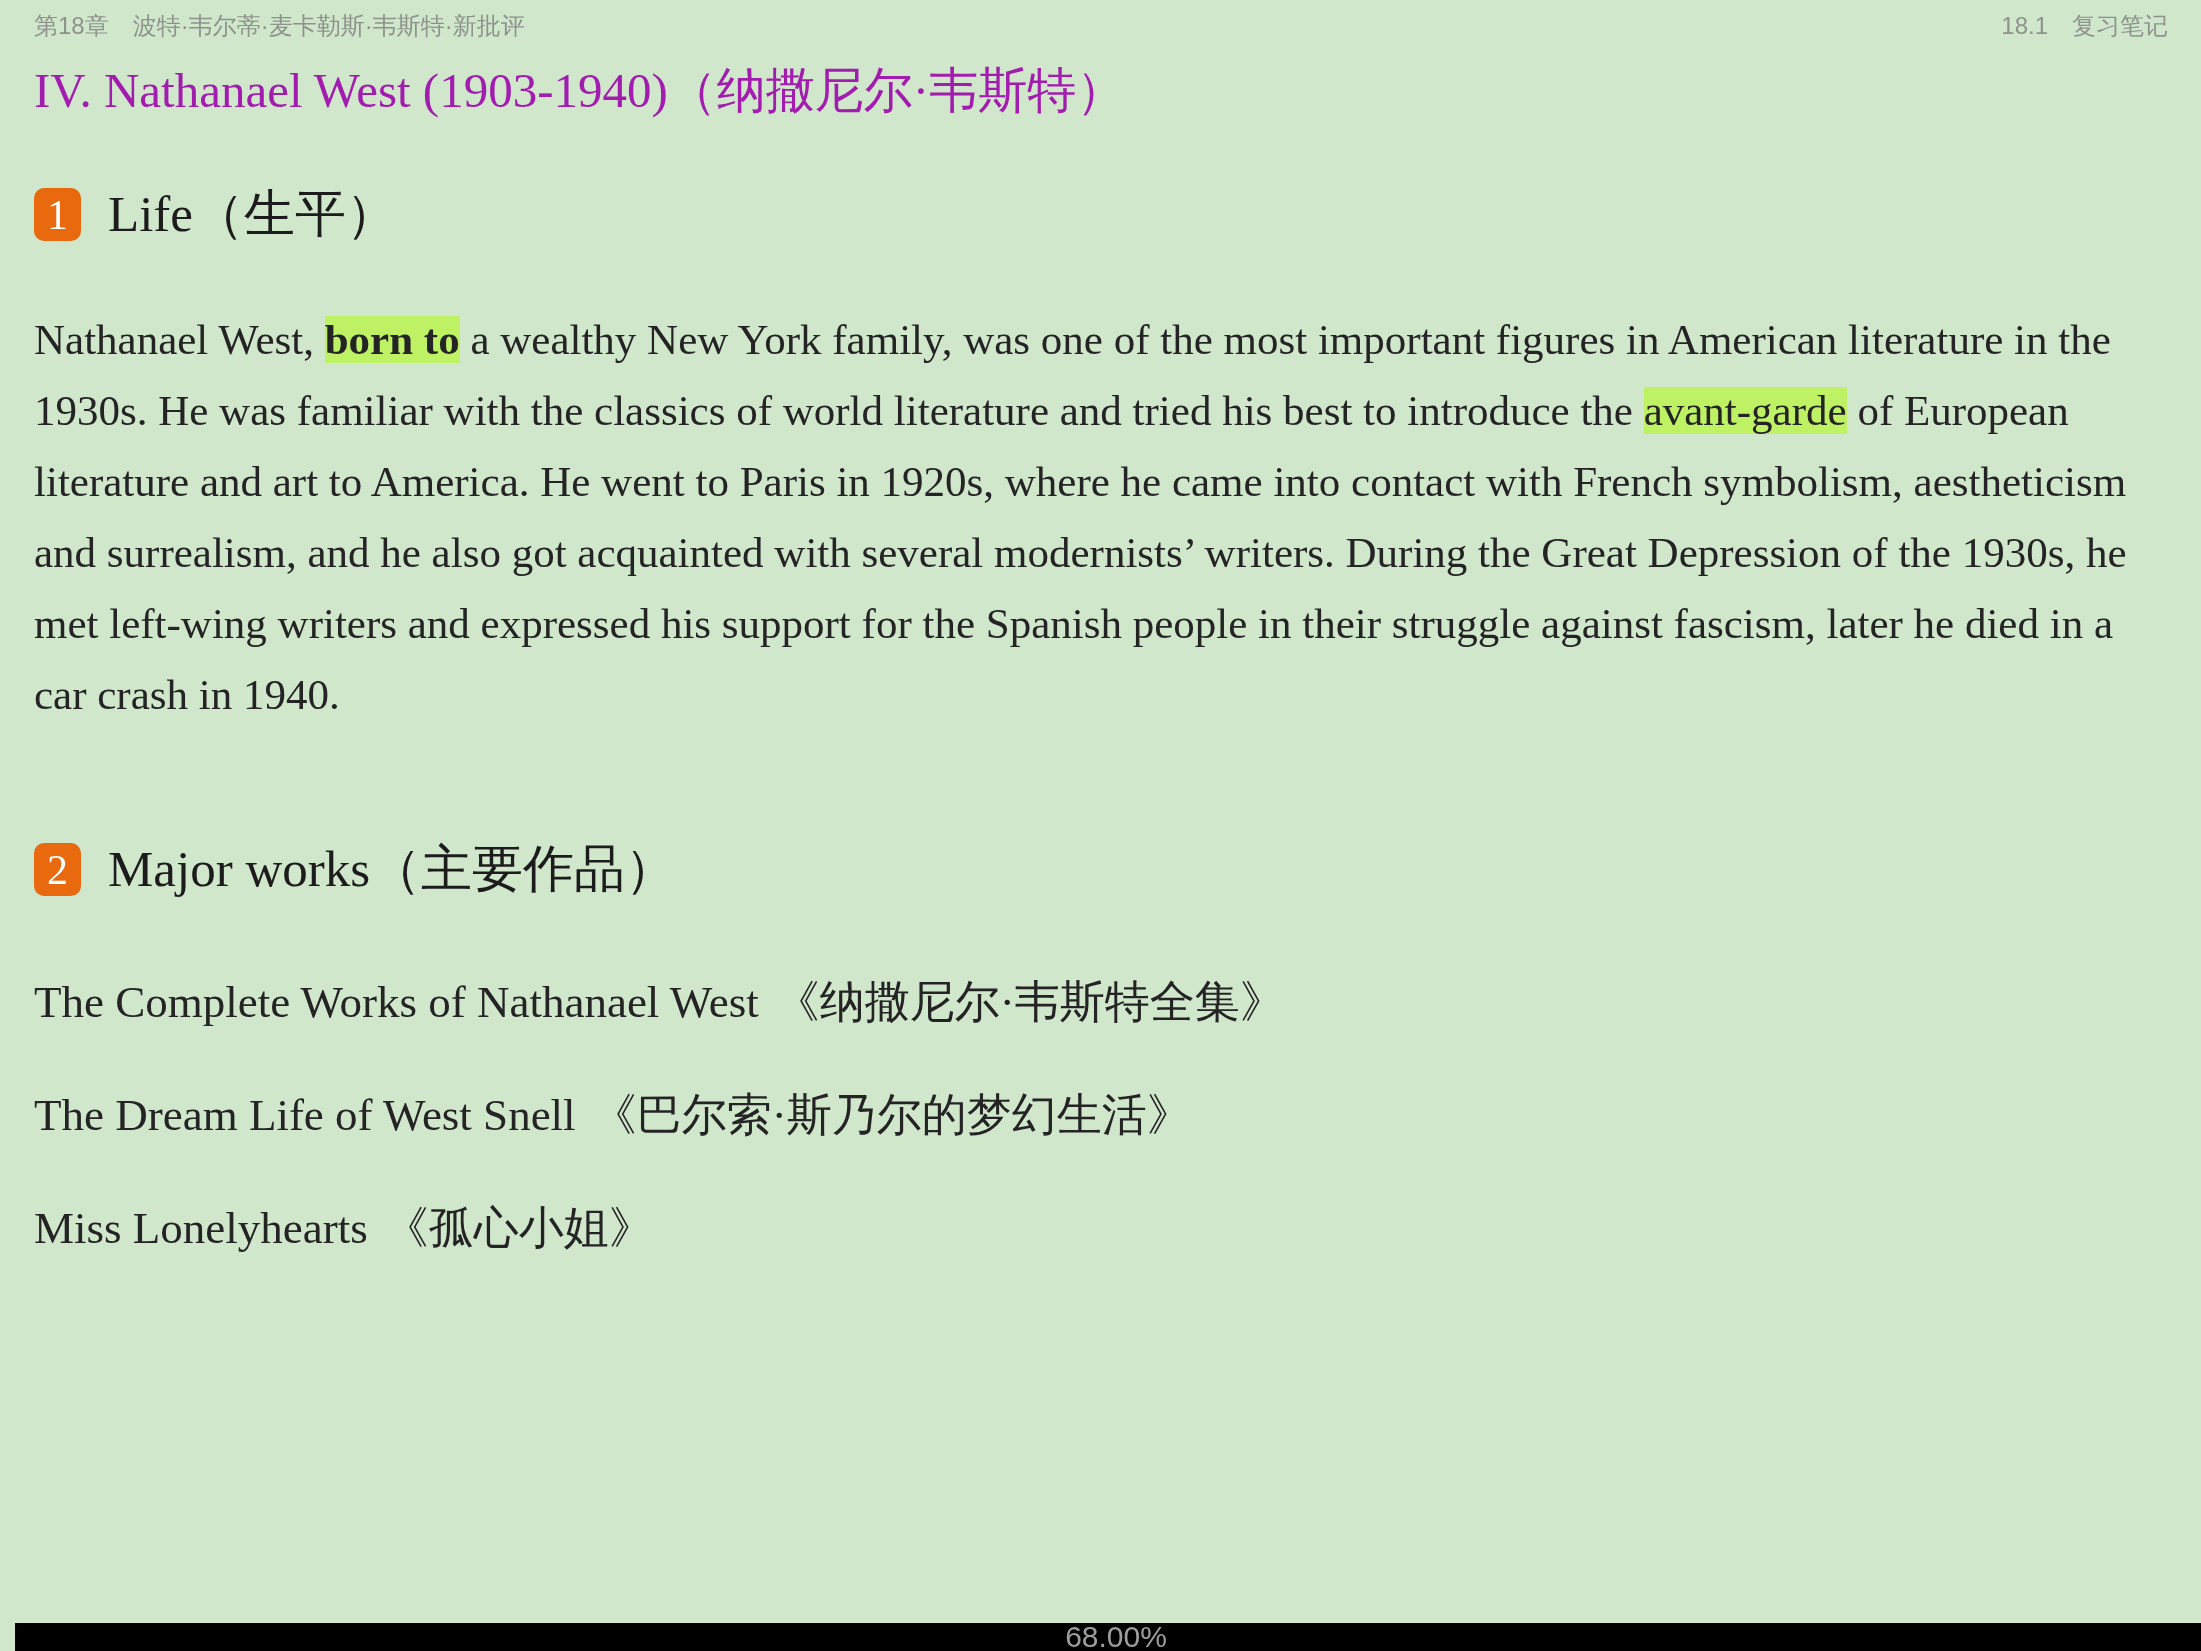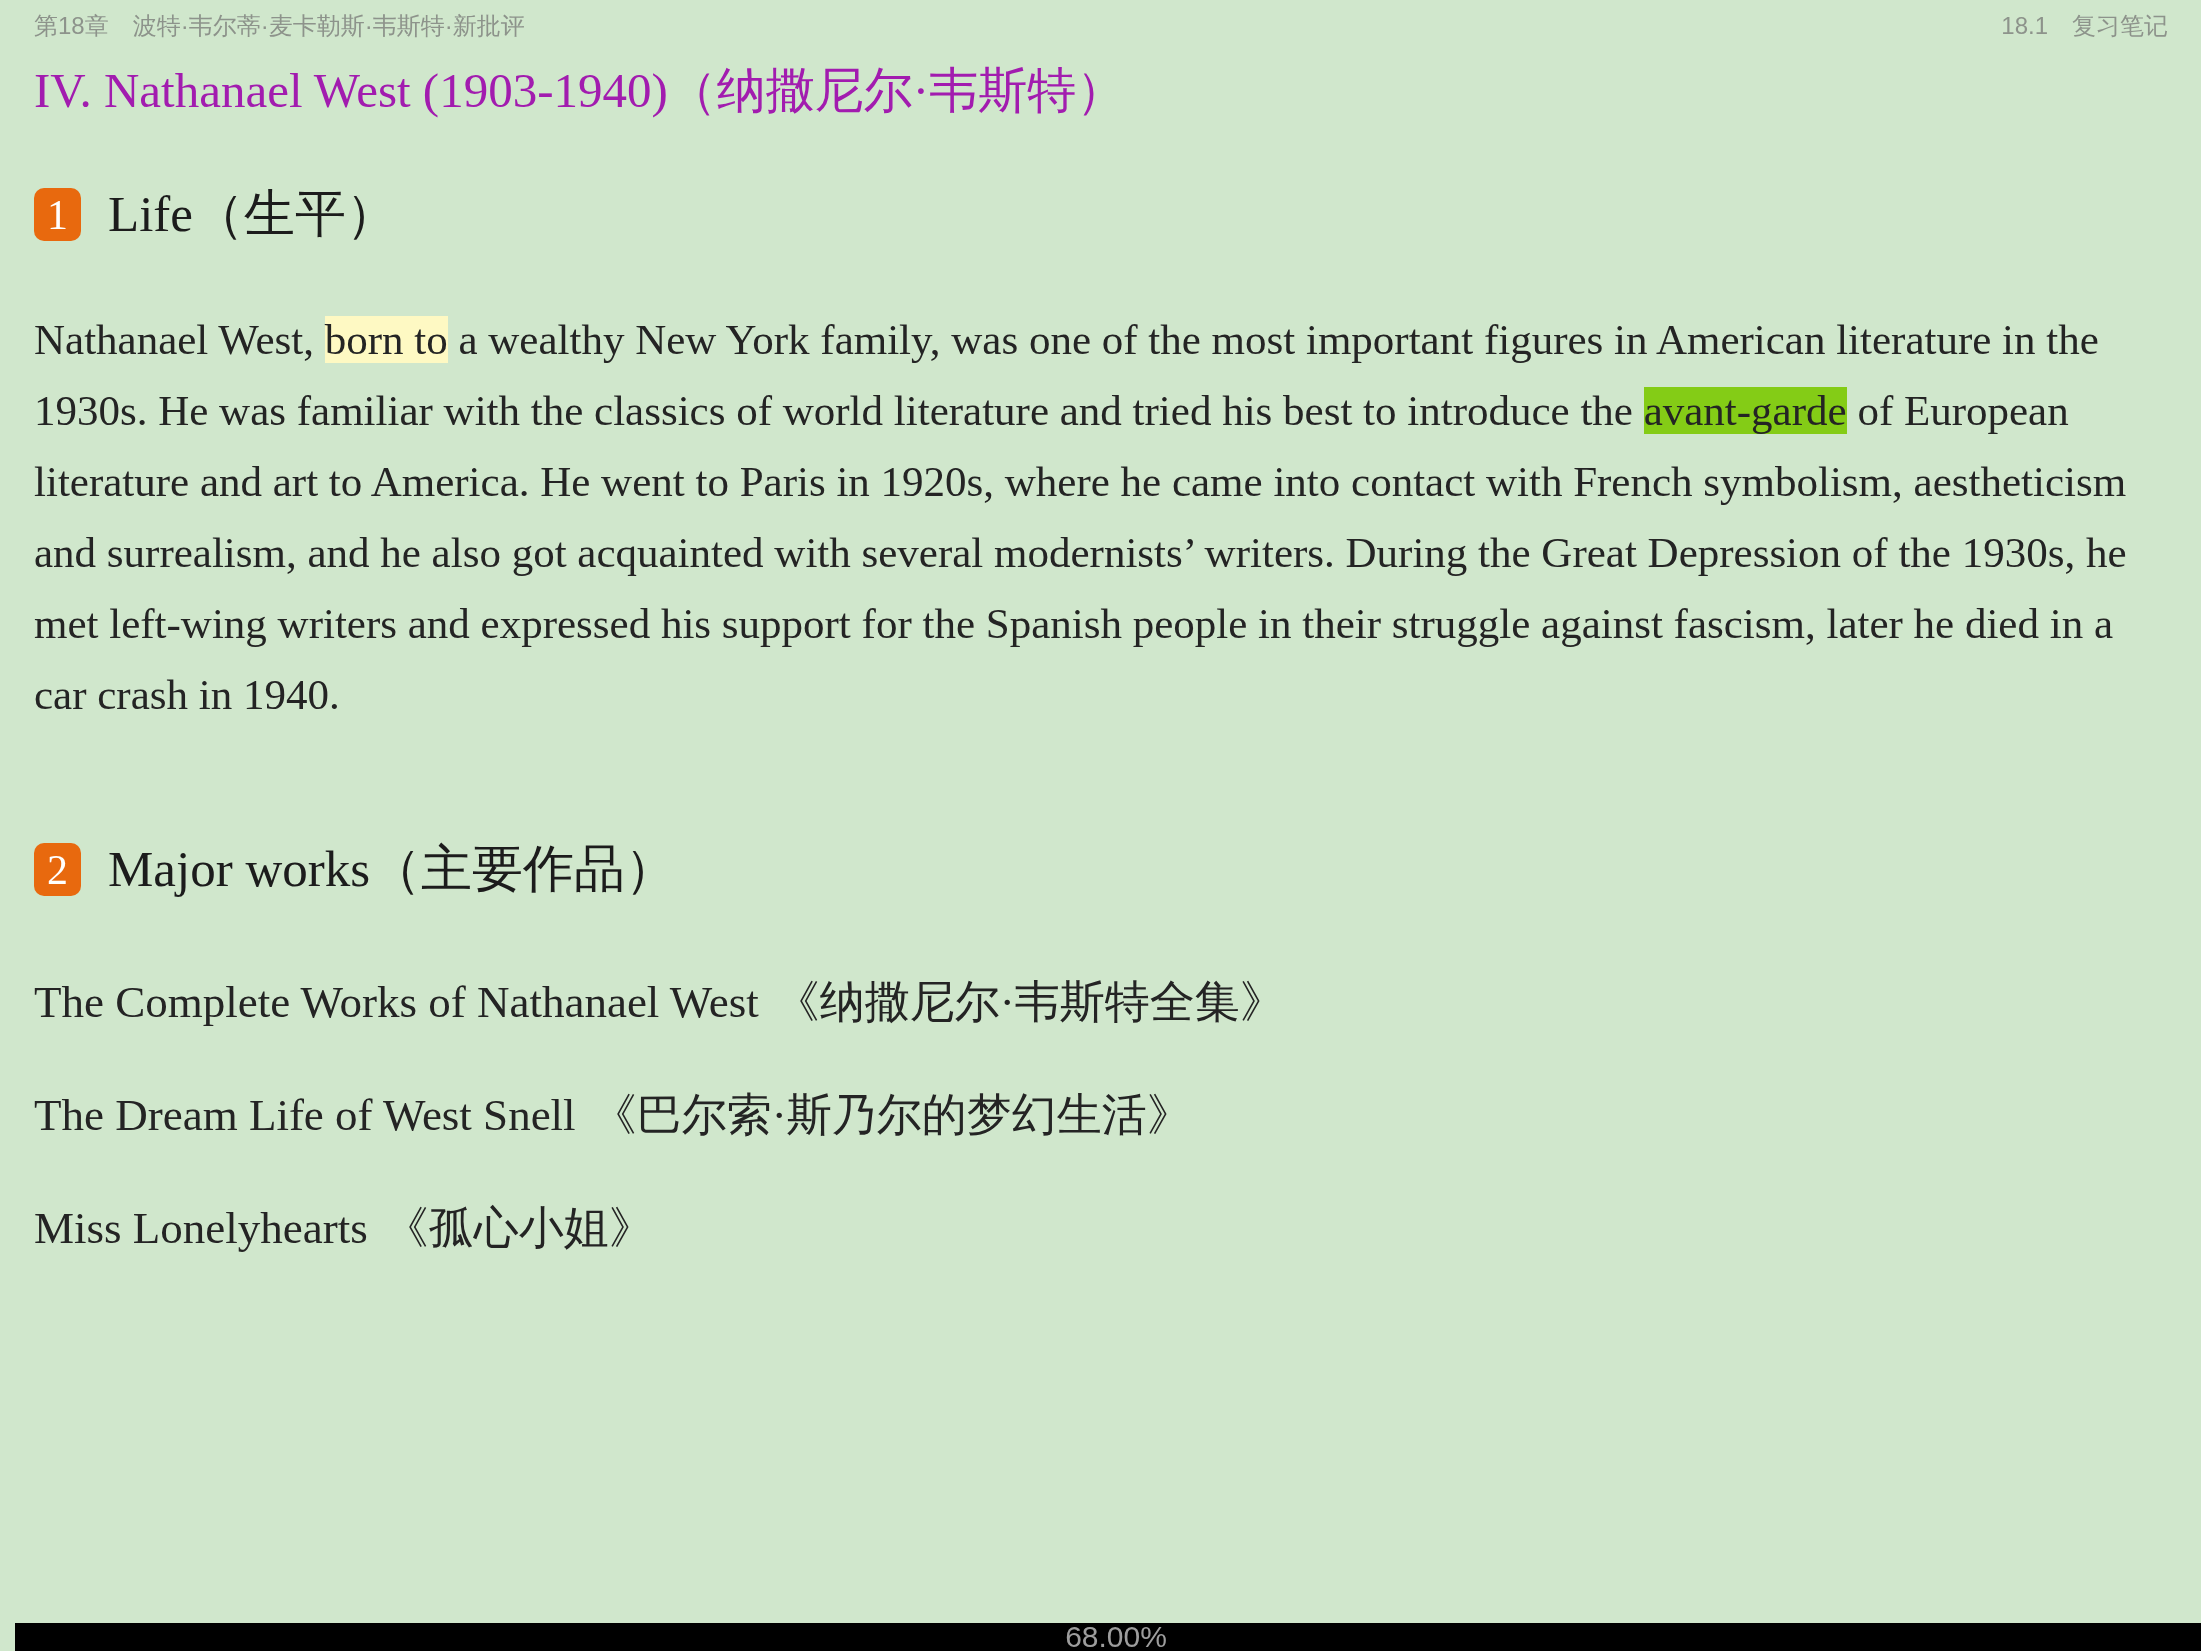--- a/index.html
+++ b/index.html
@@ -53,22 +53,22 @@
     margin-left: 27px;
     font-size: 51px;
     color: #1c1c1c;
   }
   .para-en {
     margin: 55px 0 0 0;
     font-size: 43px;
     line-height: 71px;
     color: #242424;
   }
-  .hl-green { background: #fef9c3; }
-  .hl-gray  { background: #84cc16; }
+  .hl-green { background: #bef264; font-weight: bold; }
+  .hl-gray  { background: #bef264; }
   .para-zh {
     margin: 61px 0 0 0;
     font-size: 48px;
     line-height: 72px;
     text-align: justify;
     color: #1f1f1f;
   }
   .work-line {
     margin: 42px 0 0 0;
     font-size: 45px;

